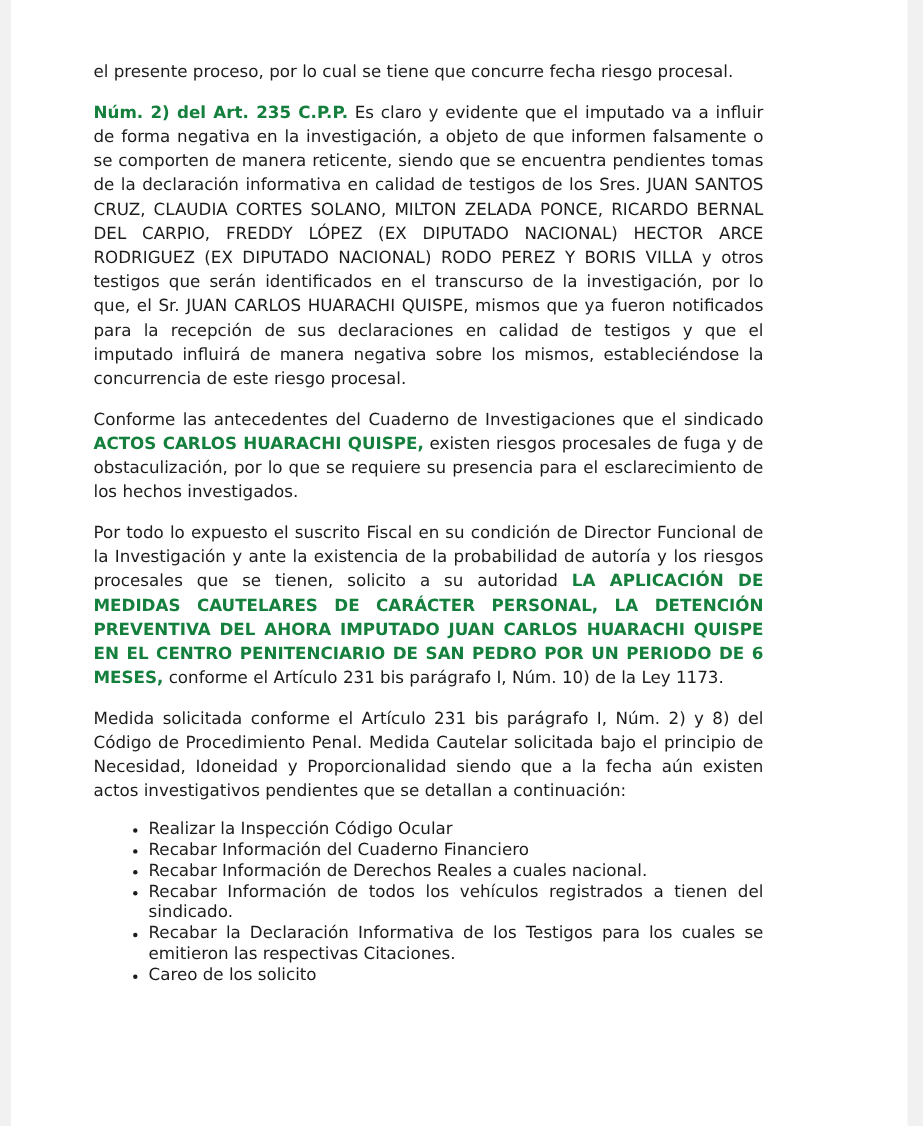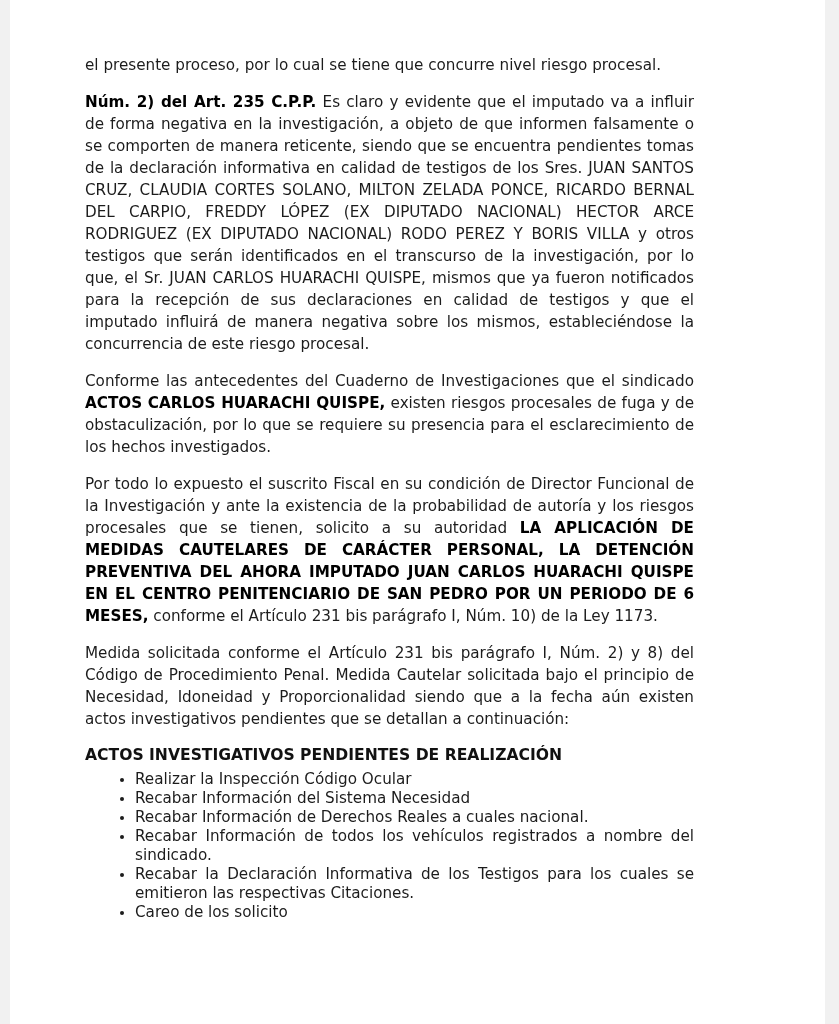--- a/index.html
+++ b/index.html
@@ -15,60 +15,59 @@
   .content {
     position: absolute; left: 75px; top: 54px; width: 609px;
     font-family: "DejaVu Sans", sans-serif;
     font-size: 15.2px;
     line-height: 22px;
     color: #1c1c1c;
   }
   p { margin: 0; text-align: justify; }
   .para { margin-bottom: 15px; }
   .para-tight { margin-bottom: 14px; }
-  b { font-weight: bold; color: #000000; }
+  b { font-weight: bold; color: #15803d; }
   h3 {
     margin: 14px 0 4px 0;
     font-size: 15.6px; font-weight: bold; line-height: 22px; color: #111;
   }
   ul { margin: 0; padding-left: 50px; }
   li { line-height: 19px; text-align: justify; }
   li::marker { font-size: 13px; }
 </style>
 </head>
 <body>
 
 <div class="page">
   <div class="content">
 
     <p class="para">
-      <span>el presente proceso, por lo cual se tiene que concurre nivel riesgo procesal.</span>
+      <span>el presente proceso, por lo cual se tiene que concurre fecha riesgo procesal.</span>
     </p>
 
     <p class="para">
       <b>Núm. 2) del Art. 235 C.P.P.</b><span> Es claro y evidente que el imputado va a influir de forma negativa en la investigación, a objeto de que informen falsamente o se comporten de manera reticente, siendo que se encuentra pendientes tomas de la declaración informativa en calidad de testigos de los Sres. JUAN SANTOS CRUZ, CLAUDIA CORTES SOLANO, MILTON ZELADA PONCE, RICARDO BERNAL DEL CARPIO, FREDDY LÓPEZ (EX DIPUTADO NACIONAL) HECTOR ARCE RODRIGUEZ (EX DIPUTADO NACIONAL) RODO PEREZ Y BORIS VILLA y otros testigos que serán identificados en el transcurso de la investigación, por lo que, el Sr. JUAN CARLOS HUARACHI QUISPE, mismos que ya fueron notificados para la recepción de sus declaraciones en calidad de testigos y que el imputado influirá de manera negativa sobre los mismos, estableciéndose la concurrencia de este riesgo procesal.</span>
     </p>
 
     <p class="para">
       <span>Conforme las antecedentes del Cuaderno de Investigaciones que el sindicado </span><b>ACTOS CARLOS HUARACHI QUISPE,</b><span> existen riesgos procesales de fuga y de obstaculización, por lo que se requiere su presencia para el esclarecimiento de los hechos investigados.</span>
     </p>
 
     <p class="para">
       <span>Por todo lo expuesto el suscrito Fiscal en su condición de Director Funcional de la Investigación y ante la existencia de la probabilidad de autoría y los riesgos procesales que se tienen, solicito a su autoridad </span><b>LA APLICACIÓN DE MEDIDAS CAUTELARES DE CARÁCTER PERSONAL, LA DETENCIÓN PREVENTIVA DEL AHORA IMPUTADO JUAN CARLOS HUARACHI QUISPE EN EL CENTRO PENITENCIARIO DE SAN PEDRO POR UN PERIODO DE 6 MESES,</b><span> conforme el Artículo 231 bis parágrafo I, Núm. 10) de la Ley 1173.</span>
     </p>
 
     <p class="para-tight">
       <span>Medida solicitada conforme el Artículo 231 bis parágrafo I, Núm. 2) y 8) del Código de Procedimiento Penal. Medida Cautelar solicitada bajo el principio de Necesidad, Idoneidad y Proporcionalidad siendo que a la fecha aún existen actos investigativos pendientes que se detallan a continuación:</span>
     </p>
 
-    <h3>ACTOS INVESTIGATIVOS PENDIENTES DE REALIZACIÓN</h3>
 
     <ul>
       <li>Realizar la Inspección Código Ocular</li>
-      <li>Recabar Información del Sistema Necesidad</li>
+      <li>Recabar Información del Cuaderno Financiero</li>
       <li>Recabar Información de Derechos Reales a cuales nacional.</li>
-      <li>Recabar Información de todos los vehículos registrados a nombre del sindicado.</li>
+      <li>Recabar Información de todos los vehículos registrados a tienen del sindicado.</li>
       <li>Recabar la Declaración Informativa de los Testigos para los cuales se emitieron las respectivas Citaciones.</li>
       <li>Careo de los solicito</li>
     </ul>
 
   </div>
 </div>
 
 </body></html>

